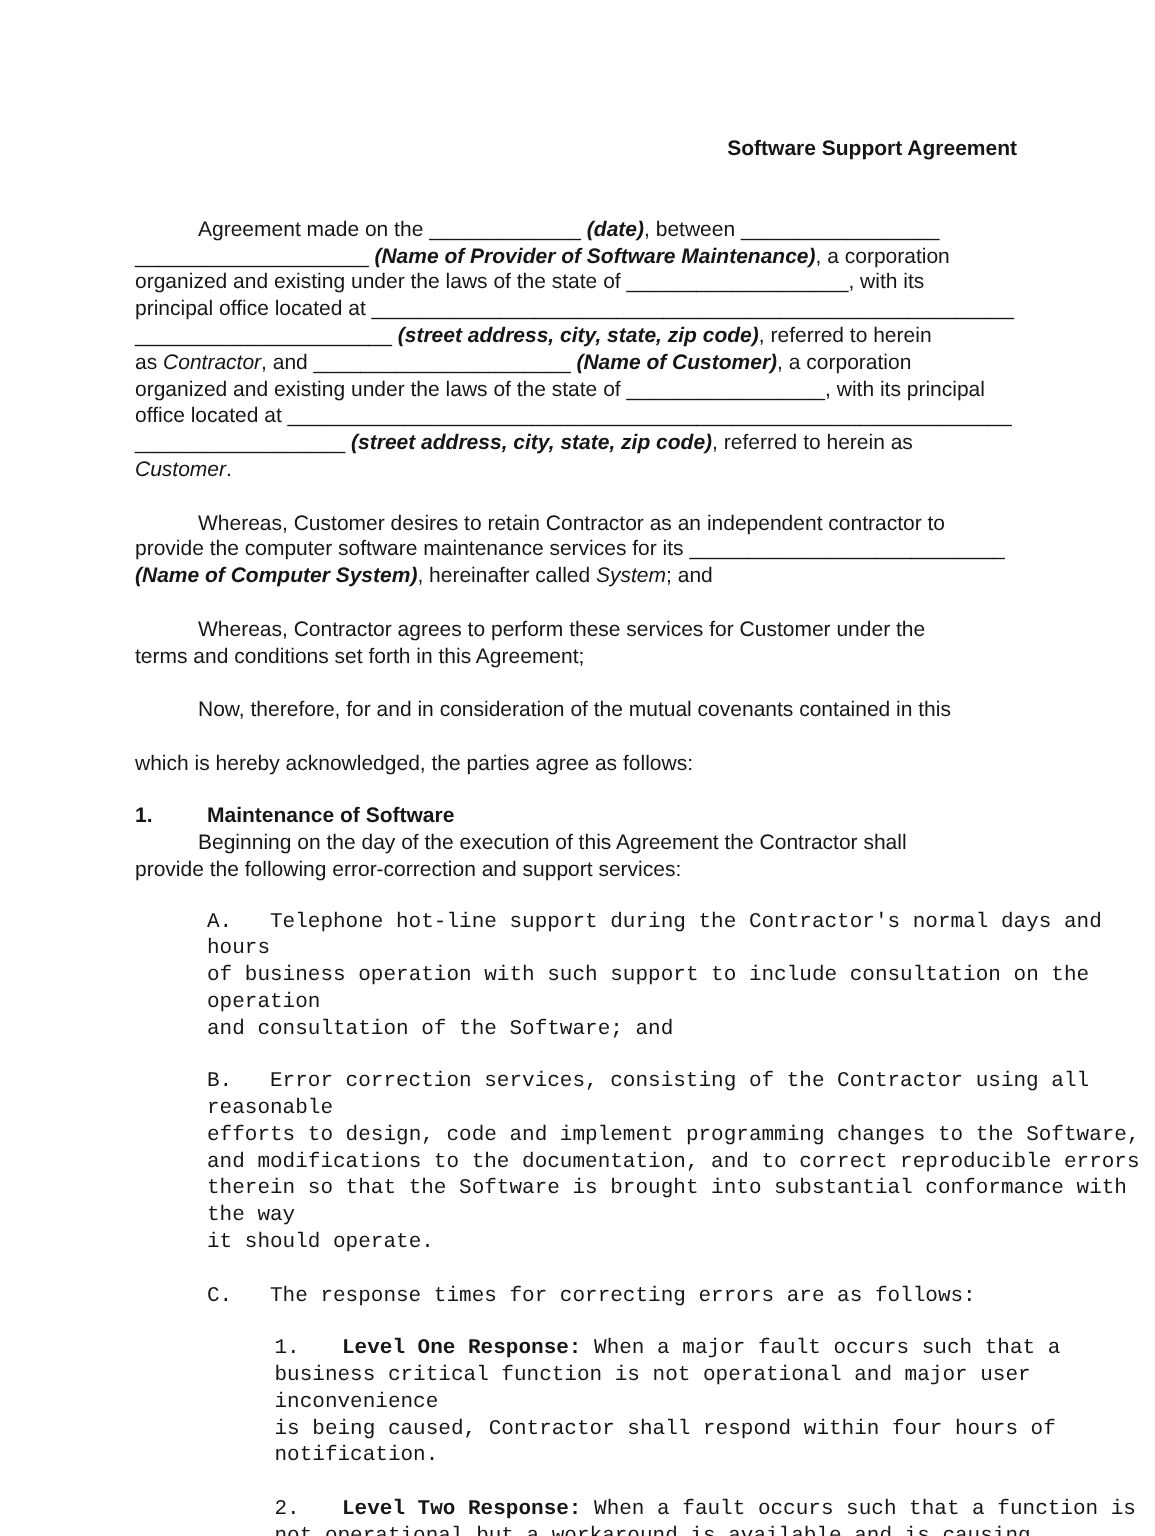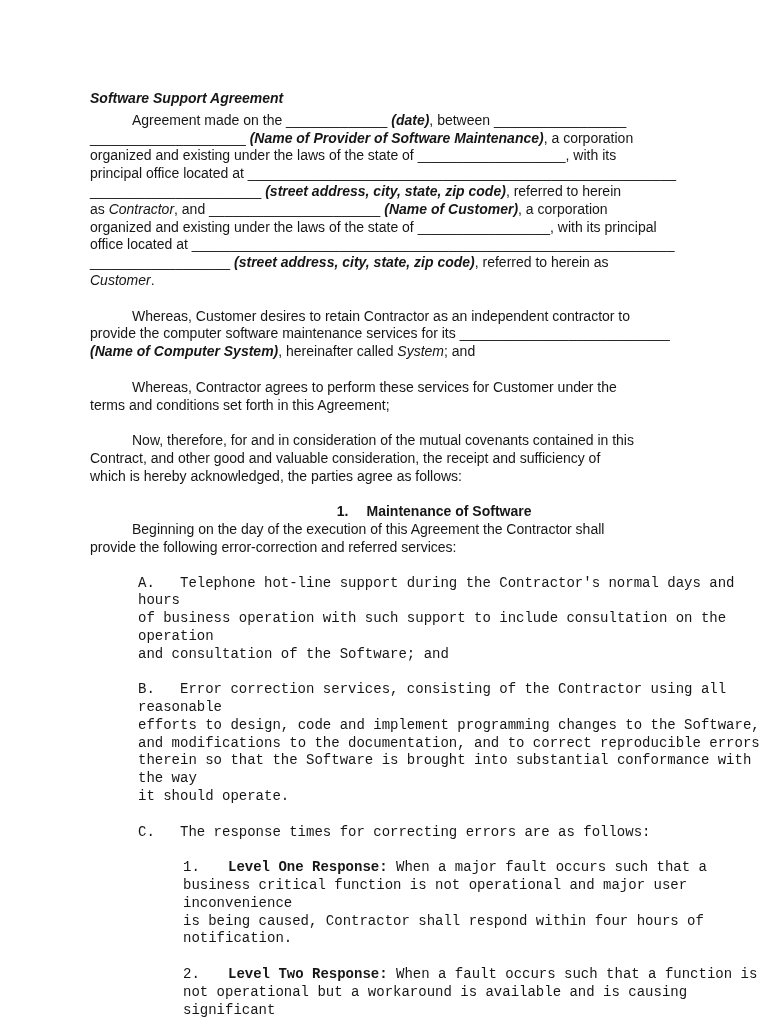--- a/index.html
+++ b/index.html
@@ -18,34 +18,32 @@
     height: 1024px;
     padding: 90px 10px 20px 90px;
     font-family: "Liberation Sans", sans-serif;
     font-size: 14px;
     line-height: 17.8px;
     color: #161616;
     background: #ffffff;
   }
   .title {
     width: 588px;
-    text-align: left;
+    text-align: right;
     font-weight: bold;
-    margin: 0 0 4px 0;
+    margin: 0 0 36px 0;
     white-space: nowrap;
-    font-style: italic;
   }
   .block {
     margin: 0 0 17.8px 0;
     white-space: normal;
   }
   .block.heading {
     margin-bottom: 0;
     font-weight: bold;
-    text-align: center;
   }
   .tab {
     display: inline-block;
     width: 42px;
   }
   .heading > .label {
     display: inline-block;
     width: 48px;
   }
   .item1 { margin-left: 48px; font-family: Liberation Mono, monospace; }
@@ -65,22 +63,22 @@
 </style>
 </head>
 <body>
 
 <div class="page">
   <div class="title">Software Support Agreement</div>
   <div>
       <div class="block p"><span class="tab"></span><span class="seg-n">Agreement made on the </span><span class="seg-u">_____________</span><span class="seg-n"> </span><span class="seg-bi">(date)</span><span class="seg-n">, between </span><span class="seg-u">_________________</span><br><span class="seg-u">____________________</span><span class="seg-n"> </span><span class="seg-bi">(Name of Provider of Software Maintenance)</span><span class="seg-n">, a corporation</span><br><span class="seg-n">organized and existing under the laws of the state of </span><span class="seg-u">___________________</span><span class="seg-n">, with its</span><br><span class="seg-n">principal office located at </span><span class="seg-u">_______________________________________________________</span><br><span class="seg-u">______________________</span><span class="seg-n"> </span><span class="seg-bi">(street address, city, state, zip code)</span><span class="seg-n">, referred to herein</span><br><span class="seg-n">as </span><span class="seg-i">Contractor</span><span class="seg-n">, and </span><span class="seg-u">______________________</span><span class="seg-n"> </span><span class="seg-bi">(Name of Customer)</span><span class="seg-n">, a corporation</span><br><span class="seg-n">organized and existing under the laws of the state of </span><span class="seg-u">_________________</span><span class="seg-n">, with its principal</span><br><span class="seg-n">office located at </span><span class="seg-u">______________________________________________________________</span><br><span class="seg-u">__________________</span><span class="seg-n"> </span><span class="seg-bi">(street address, city, state, zip code)</span><span class="seg-n">, referred to herein as</span><br><span class="seg-i">Customer</span><span class="seg-n">.</span></div>
       <div class="block p"><span class="tab"></span><span class="seg-n">Whereas, Customer desires to retain Contractor as an independent contractor to</span><br><span class="seg-n">provide the computer software maintenance services for its </span><span class="seg-u">___________________________</span><br><span class="seg-bi">(Name of Computer System)</span><span class="seg-n">, hereinafter called </span><span class="seg-i">System</span><span class="seg-n">; and</span></div>
       <div class="block p"><span class="tab"></span><span class="seg-n">Whereas, Contractor agrees to perform these services for Customer under the</span><br><span class="seg-n">terms and conditions set forth in this Agreement;</span></div>
-      <div class="block p"><span class="tab"></span><span class="seg-n">Now, therefore, for and in consideration of the mutual covenants contained in this</span><br><span class="seg-n">Contract, and other good and valuable consideration, the receipt and sufficiency of</span><br><span class="seg-n">which is hereby acknowledged, the parties agree as follows:</span></div>
+      <div class="block p"><span class="tab"></span><span class="seg-n">Now, therefore, for and in consideration of the mutual covenants contained in this</span><br><br><span class="seg-n">which is hereby acknowledged, the parties agree as follows:</span></div>
       <div class="block heading"><span class="label">1.</span><span class="seg-b">Maintenance of Software</span></div>
-      <div class="block p"><span class="tab"></span><span class="seg-n">Beginning on the day of the execution of this Agreement the Contractor shall</span><br><span class="seg-n">provide the following error-correction and referred services:</span></div>
+      <div class="block p"><span class="tab"></span><span class="seg-n">Beginning on the day of the execution of this Agreement the Contractor shall</span><br><span class="seg-n">provide the following error-correction and support services:</span></div>
       <div class="block item1"><span class="label">A.</span><span class="seg-n">Telephone hot-line support during the Contractor's normal days and hours</span><br><span class="seg-n">of business operation with such support to include consultation on the operation</span><br><span class="seg-n">and consultation of the Software; and</span></div>
       <div class="block item1"><span class="label">B.</span><span class="seg-n">Error correction services, consisting of the Contractor using all reasonable</span><br><span class="seg-n">efforts to design, code and implement programming changes to the Software,</span><br><span class="seg-n">and modifications to the documentation, and to correct reproducible errors</span><br><span class="seg-n">therein so that the Software is brought into substantial conformance with the way</span><br><span class="seg-n">it should operate.</span></div>
       <div class="block item1"><span class="label">C.</span><span class="seg-n">The response times for correcting errors are as follows:</span></div>
       <div class="block item2"><span class="label">1.</span><span class="seg-b">Level One Response:</span><span class="seg-n"> When a major fault occurs such that a</span><br><span class="seg-n">business critical function is not operational and major user inconvenience</span><br><span class="seg-n">is being caused, Contractor shall respond within four hours of notification.</span></div>
       <div class="block item2"><span class="label">2.</span><span class="seg-b">Level Two Response:</span><span class="seg-n"> When a fault occurs such that a function is</span><br><span class="seg-n">not operational but a workaround is available and is causing significant</span></div>
     </div>
 </div>
 
 </body></html>

